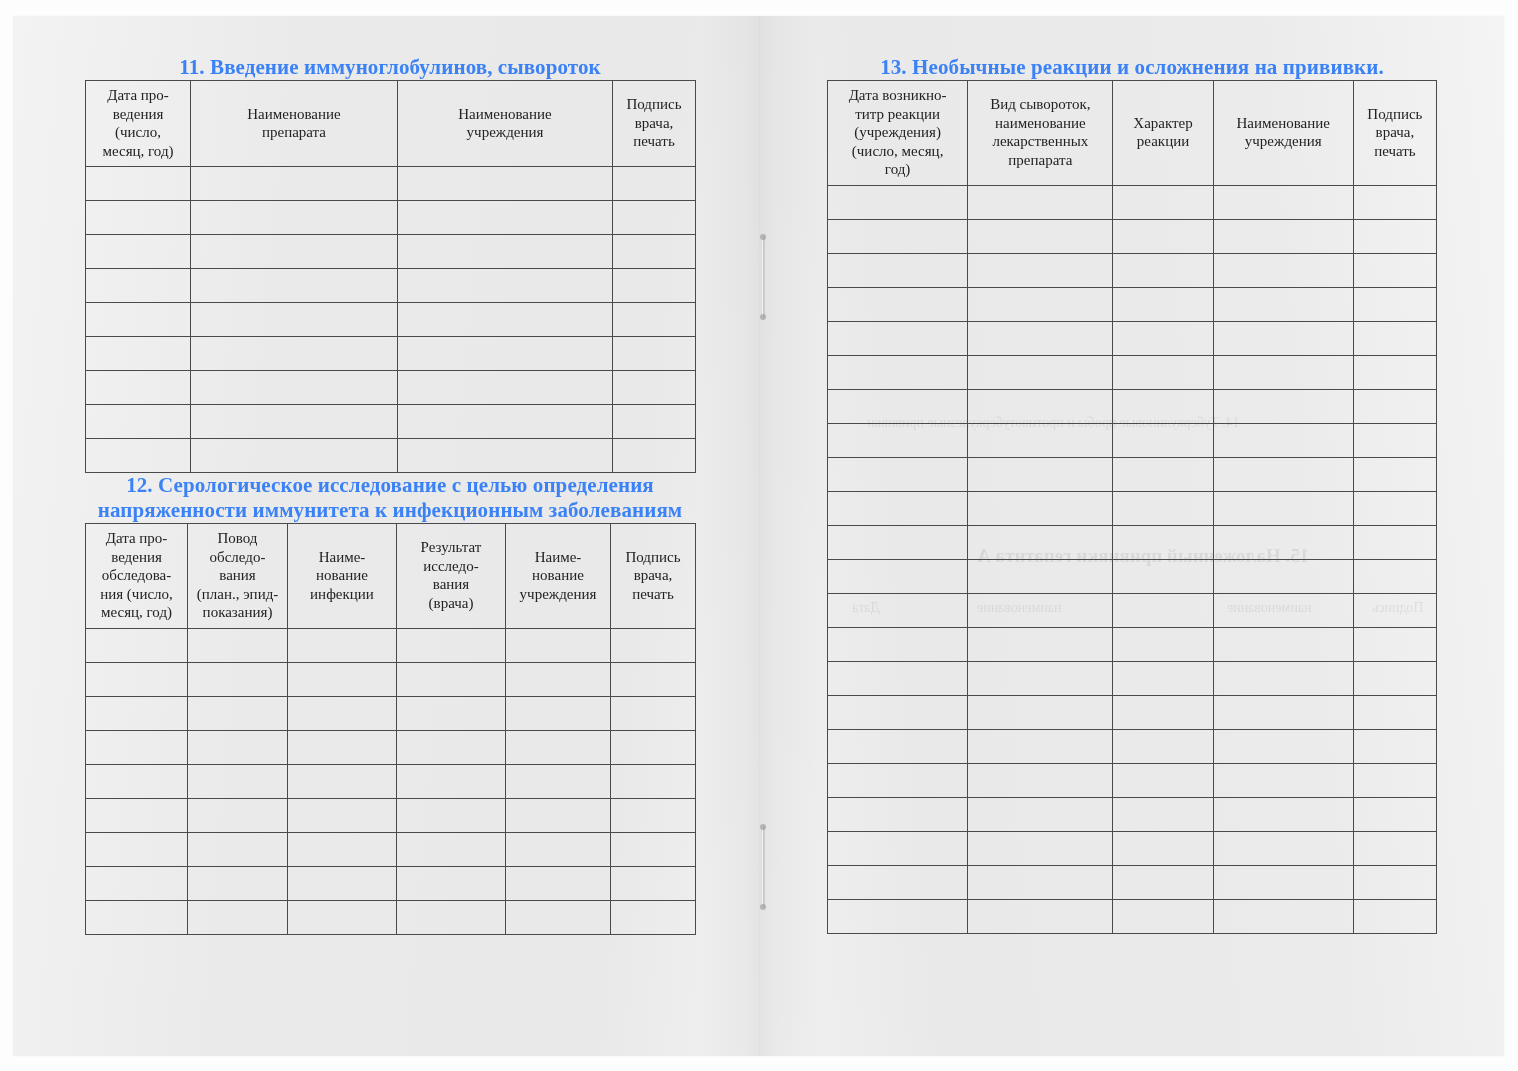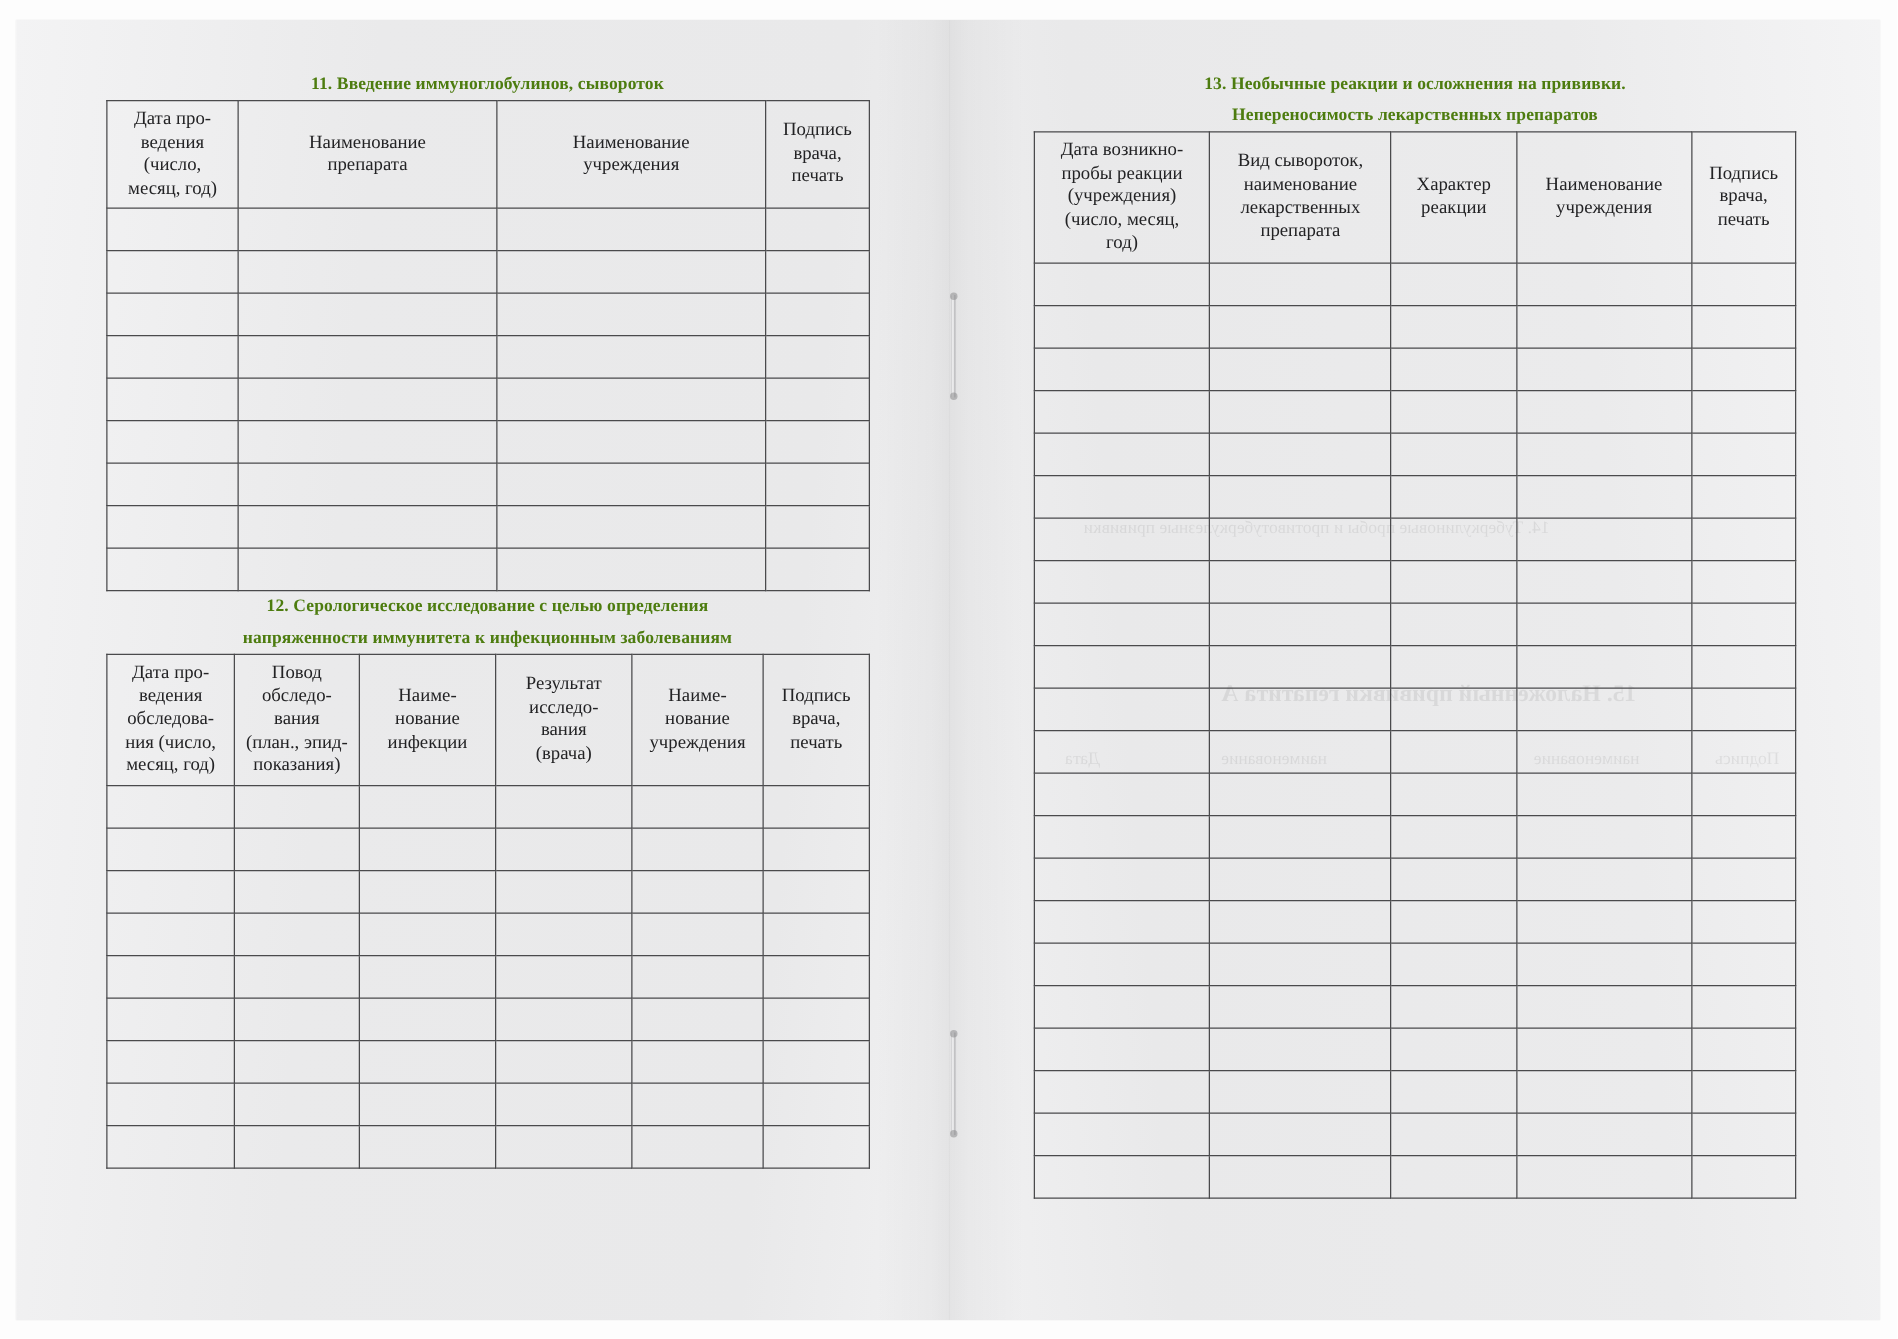--- a/index.html
+++ b/index.html
@@ -82,24 +82,24 @@
   #staple-bottom { left: 761px; top: 826px;  height: 82px; }
 
   
   .page-col { position: absolute; }
   #page-left  { left: 85px;  top: 55px;  width: 610px; }
   #page-right { left: 827px; top: 55px;  width: 610px; }
 
   
   .section-title {
     font-weight: bold;
-    font-size: 14px;
+    font-size: 21px;
     line-height: 25px;
     text-align: center;
-    color: #4d7c0f;
+    color: #3b82f6;
     letter-spacing: .1px;
   }
   .section-title .ln { display: block; }
 
   
   table.form {
     border-collapse: collapse;
     table-layout: fixed;
     width: 100%;
     background: transparent;
@@ -409,35 +409,34 @@
       </table>
     </div>
 
   </div>
 
   <div class="page-col" id="page-right">
 
     <div id="sec-13">
       <div class="section-title">
         <span class="ln">13. Необычные реакции и осложнения на прививки.</span>
-        <span class="ln">Непереносимость лекарственных препаратов</span>
       </div>
       <table class="form" id="tbl-13">
         <colgroup>
           <col class="c1">
             <col class="c2">
             <col class="c3">
             <col class="c4">
             <col class="c5">
         </colgroup>
         <thead>
           <tr>
             <th>
               <span class="ln">Дата возникно-</span>
-              <span class="ln">пробы реакции</span>
+              <span class="ln">титр реакции</span>
               <span class="ln">(учреждения)</span>
               <span class="ln">(число, месяц,</span>
               <span class="ln">год)</span>
             </th>
             <th>
               <span class="ln">Вид сывороток,</span>
               <span class="ln">наименование</span>
               <span class="ln">лекарственных</span>
               <span class="ln">препарата</span>
             </th>

